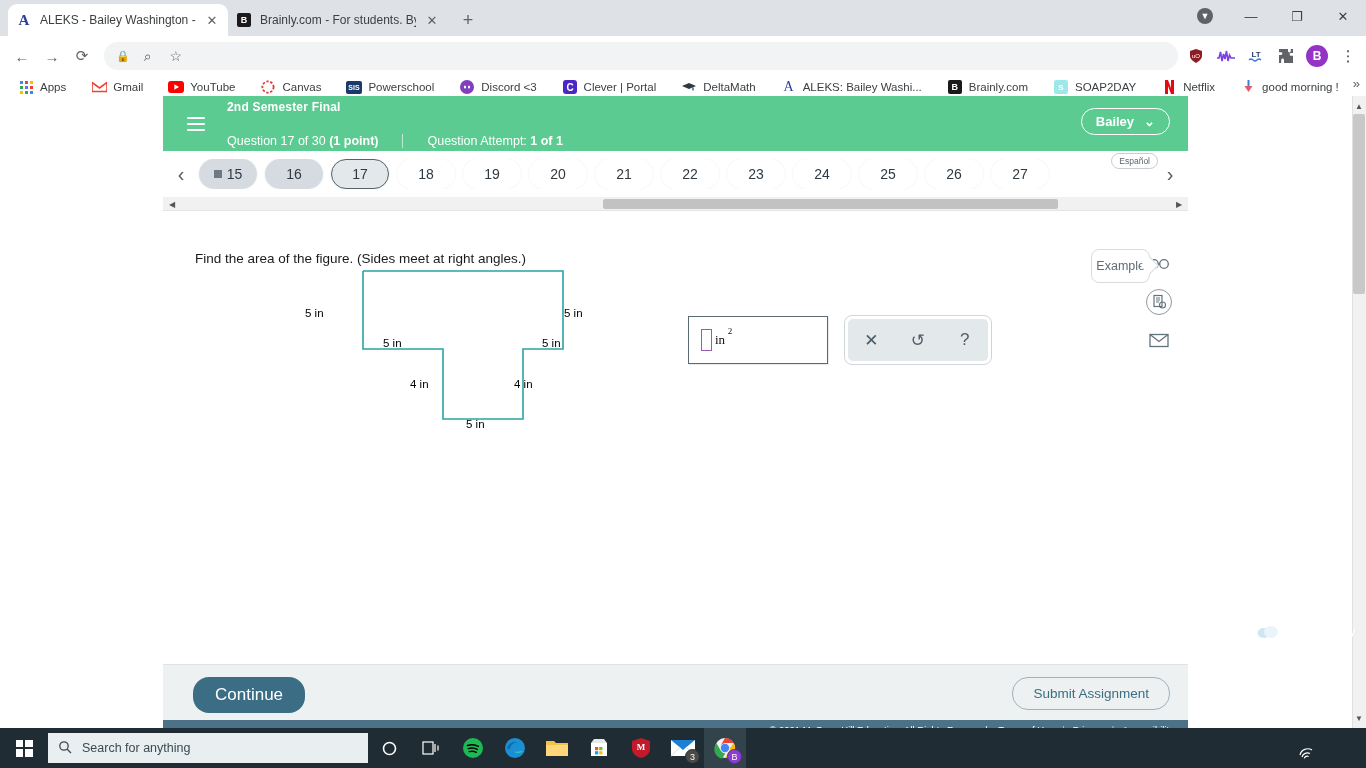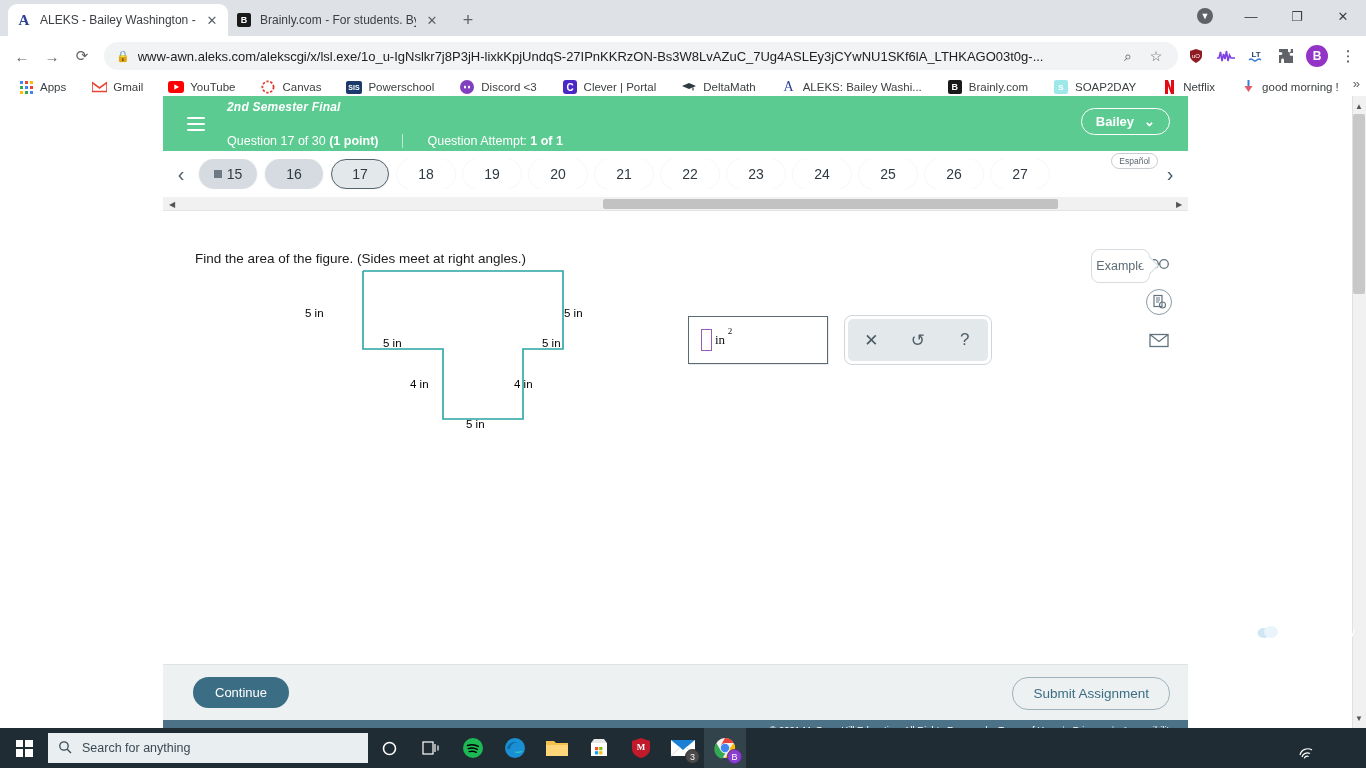--- a/index.html
+++ b/index.html
@@ -65,21 +65,21 @@
               justify-content:center; font-size:8px; color:#555;}
 
   .aleks-wrap { position:absolute; left:163px; top:0px; width:1025px; }
 
   .aleks-header { background:#5ccb92; height:55px; display:flex; align-items:center; padding-left:16px;
                   position:relative; }
   .burger { width:34px;height:34px;border-radius:50%;display:flex;flex-direction:column;justify-content:center;
             align-items:center; gap:4px; margin-right:14px;}
   .burger span{ display:block;width:18px;height:2px;background:#fff;border-radius:1px;}
   .hdr-texts { color:#fff; }
-  .hdr-title { font-size:12px; font-weight:bold; letter-spacing:.2px; margin-bottom:20px;font-style:italic;}
+  .hdr-title { font-size:12px; font-weight:bold; letter-spacing:.2px; margin-bottom:20px;}
   .hdr-sub { font-size:12.5px; display:flex; align-items:center; gap:24px;}
   .hdr-sub .divider { width:1px; height:14px; background:rgba(255,255,255,.6); display:inline-block;}
   .user-pill { position:absolute; right:18px; top:12px; border:1.5px solid #fff; border-radius:16px;
                padding:5px 14px; color:#fff; font-size:13px; font-weight:bold; display:flex;
                align-items:center; gap:10px;}
 
   .qnav { background:#fff; height:46px; display:flex; align-items:center; position:relative; padding:0 4px;}
   .qnav-arrow { width:28px; height:30px; display:flex; align-items:center; justify-content:center;
                 color:#4a5a66; font-size:20px; font-weight:300; flex:0 0 28px;}
   .pills { flex:1; display:flex; align-items:center; gap:8px; overflow:hidden; padding-left:4px;}
@@ -125,21 +125,21 @@
           color:#61727d; }
   .rico.circled { border:1.5px solid #8c9aa3; }
   .example-tip { position:absolute; right:38px; top:38px; background:#fff; border:1px solid #d6dcdf;
                  border-radius:8px; padding:9px 4px; font-size:12.5px; color:#5d6c75; }
   .example-tip:after { content:""; position:absolute; right:-7px; top:50%; margin-top:-7px; width:12px;
                        height:12px; background:#fff; border-right:1px solid #d6dcdf;
                        border-top:1px solid #d6dcdf; transform:rotate(45deg);}
 
   .qfooter { background:#eef1f2; height:56px; position:relative; border-top:1px solid #e0e4e6;}
   .btn-continue { position:absolute; left:30px; top:12px; background:#3b6e84; color:#fff; border:none;
-                  border-radius:16px; padding:8px 22px; font-size:13px; }
+                  border-radius:16px; padding:8px 22px; font-size:17px; }
   .btn-submit { position:absolute; right:18px; top:12px; background:#eef1f2; color:#3b6e84;
                 border:1.5px solid #9fb2bc; border-radius:16px; padding:8px 20px; font-size:13.5px; }
 
   .copyright { background:#4b7287; height:18px; display:flex; align-items:center; justify-content:flex-end;
                padding-right:14px; gap:8px; color:#fff; font-size:9.5px;}
   .copyright a { color:#fff; text-decoration:underline; }
   .cbar { opacity:.6; }
 
   
   .taskbar { position:absolute; left:0; top:728px; width:1366px; height:40px; background:#1f2c33;
@@ -189,21 +189,20 @@
       <div class="win-btn">✕</div>
     </div>
   </div>
 
   <div class="navbar">
     <div class="navicon">←</div>
     <div class="navicon">→</div>
     <div class="navicon">⟳</div>
     <div class="omnibox">
       <span class="lock">🔒</span>
-      <span class="urltext">www-awn.aleks.com/alekscgi/x/lsl.exe/1o_u-IgNslkr7j8P3jH-lixkKpjUndqS-27IPnKKRzON-Bs3W8LvAZuC_7Ug4ASLEy3jCYwNU1SKf6lA_LTHKAGO03t0g-...</span>
       <span class="ext-ico" style="color:#5f6368;font-size:14px">⌕</span>
       <span class="ext-ico" style="color:#5f6368;font-size:14px">☆</span>
     </div>
     <div class="omni-right">
       <span class="ext-ico">
         <svg width="16" height="16" viewBox="0 0 16 16">
             <path d="M8 1 L14 3 V8 C14 12 8 15 8 15 C8 15 2 12 2 8 V3 Z" fill="#8e1c22"></path>
             <text x="8" y="10" font-size="6" fill="#fff" text-anchor="middle" font-family="Liberation Sans">uO</text>
           </svg>
       </span>

